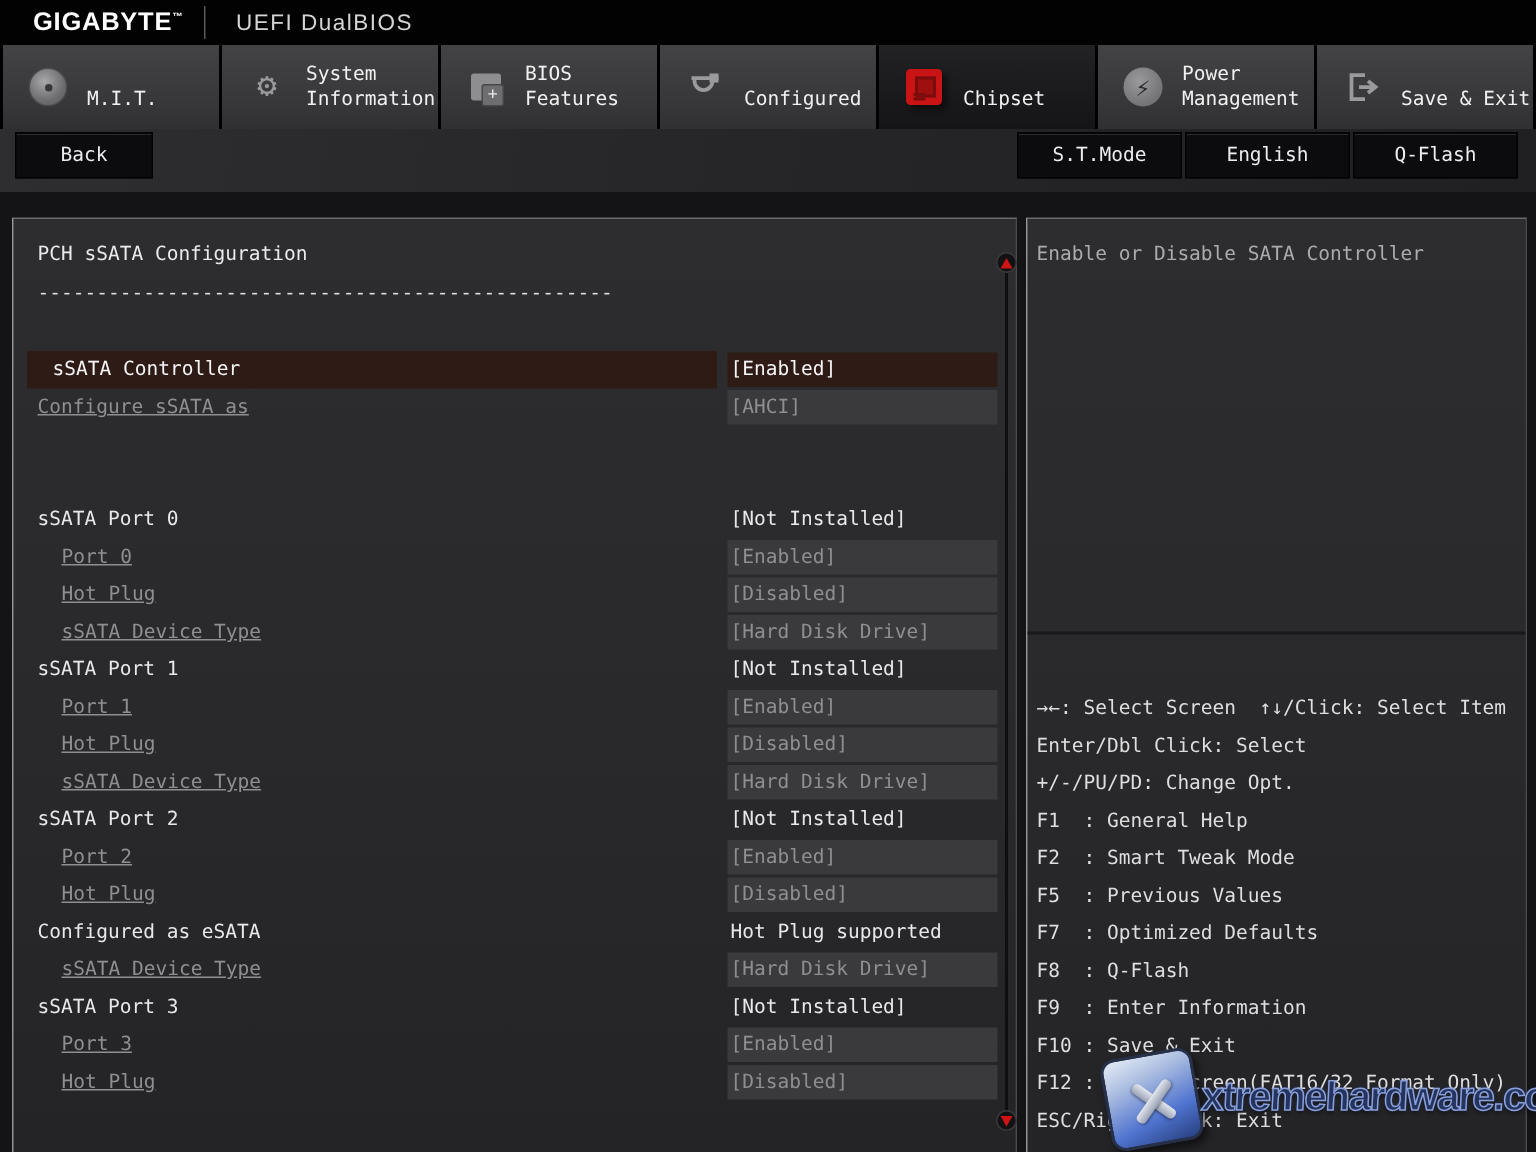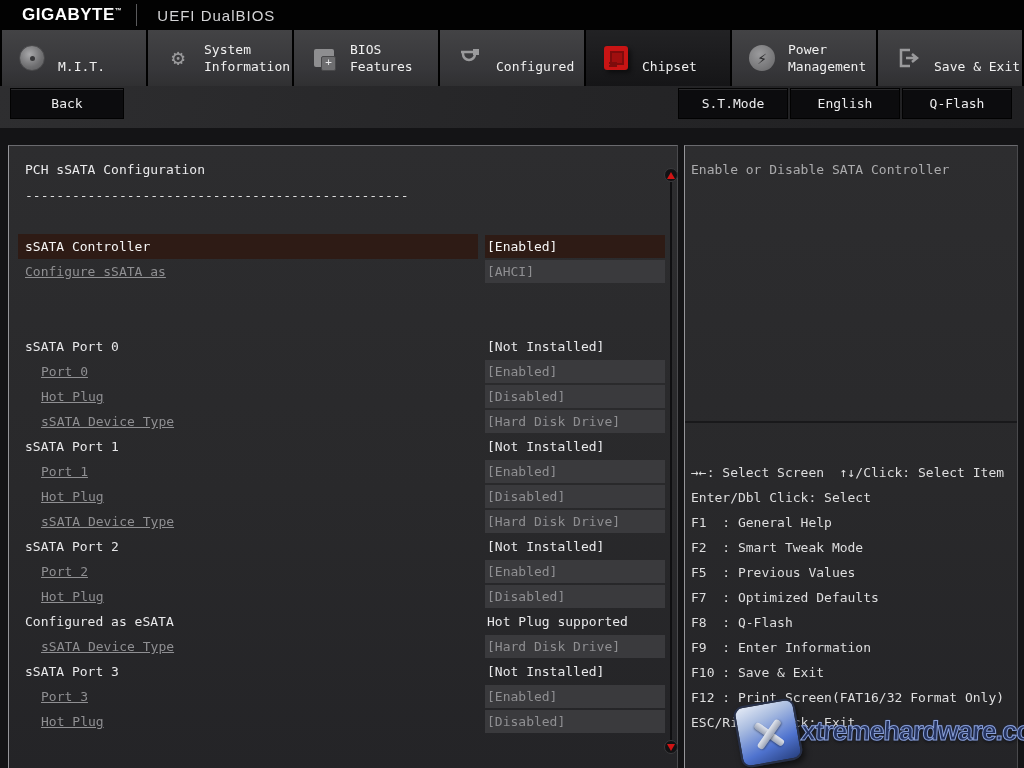--- a/index.html
+++ b/index.html
@@ -27,40 +27,40 @@
   .glyph-icon { font-size:22px; color:#9a9a9c; line-height:1; }
   .icon-chipplus { width:20px; height:18px; background:#8e8e90; border-radius:2px; position:relative; }
   .icon-chipplus::after { content:"+"; position:absolute; right:-2px; bottom:-4px; width:13px; height:13px; background:#6e6e70; border:1px solid #48484a; color:#e8e8ea; font-size:11px; line-height:11px; text-align:center; border-radius:2px; }
   .icon-chipset { width:24px; height:24px; background:#c81414; border-radius:3px; position:relative; box-shadow:3px 3px 4px rgba(0,0,0,.45); }
   .icon-chipset::before { content:""; position:absolute; left:6px; top:5px; width:10px; height:10px; border:2px solid #7d0c0c; background:#a00f0f; }
   .icon-chipset::after { content:""; position:absolute; left:5px; bottom:3px; width:8px; height:2px; background:#7d0c0c; box-shadow:0 -3px 0 #7d0c0c; }
   .icon-powercircle { width:26px; height:26px; border-radius:50%; background:radial-gradient(circle at 40% 35%,#9a9a9c,#646466); display:flex; align-items:center; justify-content:center; color:#2c2c2e; font-size:16px; }
   
   .subbar { position:absolute; left:0; top:86px; width:1024px; height:42px; background:linear-gradient(100deg,#2e2e30 0%,#252527 55%,#202022 100%); }
   .btn { position:absolute; top:2px; height:31px; background:#0c0c0e; color:#ececee; display:flex; align-items:center; justify-content:center; border:1px solid #020202; box-shadow:inset 0 1px 0 #2a2a2c; }
-  .btn-back { left:10px; width:114px; }
+  .btn-back { left:10px; width:92px; }
   .btn-st { left:678px; width:110px; }
   .btn-lang { left:790px; width:110px; }
   .btn-qf { left:902px; width:110px; }
   
   .panel { position:absolute; top:132px; background:linear-gradient(180deg,#2d2d2f 0%,#29292b 55%,#242427 100%); border:1px solid #4a4a4d; border-left-color:#96969a; border-top-color:#6a6a6e;margin-top:13px; }
   .main-panel { left:8px; width:670px; height:627px; }
   .help-panel { left:684px; width:334px; height:627px; }
   .panel-title { position:absolute; left:16px; top:16px; color:#eaeaec; }
   .dashes { position:absolute; left:16px; top:42px; color:#dededf; letter-spacing:0; }
   
   .rows { position:absolute; left:0; right:0; top:88px; }
   .row { display:flex; height:25px; padding-right:12px; align-items:stretch; }
   .row-gap { height:50px; }
   .row-label { flex:1; padding-left:16px; line-height:25px; color:#e8e8ea; white-space:pre; margin-right:7px; }
   .row.sub .row-label { padding-left:32px; }
   .row-value { width:180px; line-height:25px; color:#e8e8ea; white-space:pre; padding-left:2px; }
   .row.disabled .row-label { color:#8f8f92;text-decoration:underline; }
   .row.disabled .row-value { color:#8f8f92; background:#3a3a3d; height:23px; line-height:23px; margin-top:1px; }
-  .row.selected .row-label { background:#2e1b15; margin-left:9px; padding-left:7px; color:#f5f5f5; }
+  .row.selected .row-label { background:#2e1b15; margin-left:9px; padding-left:17px; color:#f5f5f5; }
   .row.selected .row-value { background:#2e1b15; color:#f5f5f5; height:23px; line-height:23px; margin-top:1px; }
   
   .scroll-track { position:absolute; right:5px; top:36px; height:560px; width:2px; background:#0f0f11; }
   .scroll-knob { position:absolute; right:-1px; width:14px; height:14px; border-radius:50%; background:#121214; border:1px solid #3a3a3d; display:flex; align-items:center; justify-content:center; }
   .scroll-knob.up { top:22px; }
   .scroll-knob.down { top:594px; }
   .tri-up { width:0; height:0; border-left:4px solid transparent; border-right:4px solid transparent; border-bottom:7px solid #d01414; }
   .tri-down { width:0; height:0; border-left:4px solid transparent; border-right:4px solid transparent; border-top:7px solid #d01414; }
   
   .help-top { position:absolute; left:0; right:0; top:0; height:277px; border-bottom:2px solid #19191b; }
@@ -237,20 +237,21 @@
       </div>
   </div>
 
   <div class="panel help-panel">
     <div class="help-top">
       <div class="help-text">Enable or Disable SATA Controller</div>
     </div>
     <div class="legend">
       <div class="legend-line">→←: Select Screen  ↑↓/Click: Select Item</div>
       <div class="legend-line">Enter/Dbl Click: Select</div>
+      <div class="legend-line">+/-/PU/PD: Change Opt.</div>
       <div class="legend-line">F1  : General Help</div>
       <div class="legend-line">F2  : Smart Tweak Mode</div>
       <div class="legend-line">F5  : Previous Values</div>
       <div class="legend-line">F7  : Optimized Defaults</div>
       <div class="legend-line">F8  : Q-Flash</div>
       <div class="legend-line">F9  : Enter Information</div>
       <div class="legend-line">F10 : Save &amp; Exit</div>
       <div class="legend-line">F12 : Print Screen(FAT16/32 Format Only)</div>
       <div class="legend-line">ESC/Right Click: Exit</div>
     </div>

